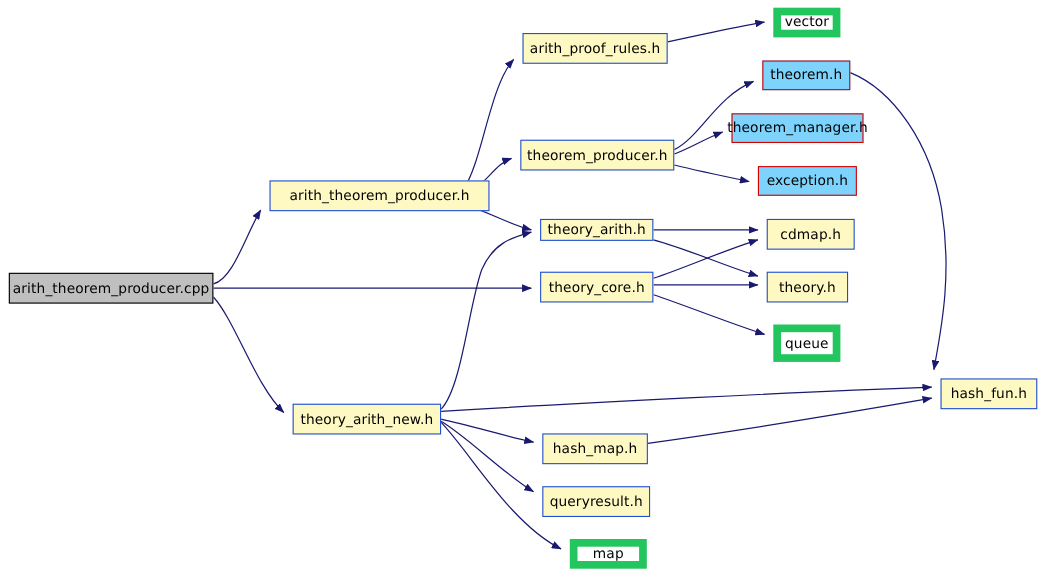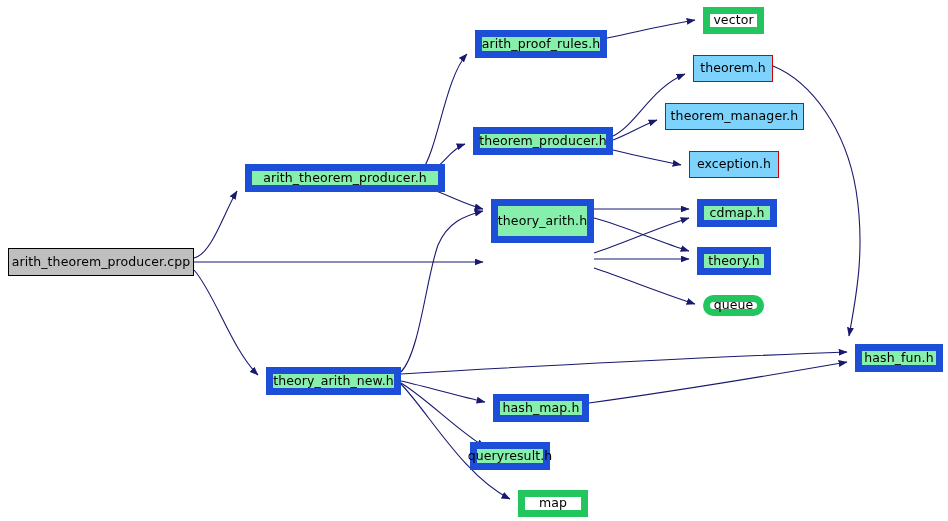--- a/index.html
+++ b/index.html
@@ -35,22 +35,22 @@
     position: absolute;
     box-sizing: border-box;
     display: flex;
     align-items: center;
     justify-content: center;
     font-size: 12.5px;
     line-height: 1;
     color: #000000;
     white-space: nowrap;
     letter-spacing: 0.1px;
-    background: #86efac;
-    border: 7px solid #1d4ed8;
+    background: #fef9c3;
+    border: 1px solid #1d4ed8;
   }
   .gnode.root {
     background: #bfbfbf;
     border: 1px solid #000000;
   }
   .gnode.red {
     border: 1px solid #d40000;
     background: #7dd3fc;
   }
   .gnode.gray {
@@ -111,45 +111,48 @@
       </div>
       <div class="gnode gray" style="left: 703px; top: 7px; width: 61px; height: 27px;">
         <span class="lbl">vector</span>
       </div>
       <div class="gnode" style="left: 473px; top: 127px; width: 140px; height: 28px;">
         <span class="lbl">theorem_producer.h</span>
       </div>
       <div class="gnode red" style="left: 693px; top: 55px; width: 80px; height: 27px;">
         <span class="lbl">theorem.h</span>
       </div>
-      <div class="gnode red" style="left: 665px; top: 103px; width: 139px; height: 27px; text-align: right;">
+      <div class="gnode red" style="left: 665px; top: 103px; width: 120px; height: 27px; text-align: right;">
         <span class="lbl">theorem_manager.h</span>
       </div>
       <div class="gnode red" style="left: 689px; top: 151px; width: 90px; height: 27px;">
         <span class="lbl">exception.h</span>
       </div>
-      <div class="gnode" style="left: 491px; top: 199px; width: 103px; height: 44px;">
+      <div class="gnode" style="left: 491px; top: 199px; width: 103px; height: 20px;">
         <span class="lbl">theory_arith.h</span>
+      </div>
+      <div class="gnode" style="left: 491px; top: 247px; width: 103px; height: 28px;">
+        <span class="lbl">theory_core.h</span>
       </div>
       <div class="gnode" style="left: 697px; top: 199px; width: 80px; height: 28px;">
         <span class="lbl">cdmap.h</span>
       </div>
       <div class="gnode" style="left: 697px; top: 247px; width: 74px; height: 28px;">
         <span class="lbl">theory.h</span>
       </div>
-      <div class="gnode gray" style="left: 703px; top: 295px; width: 61px; height: 21px; border-radius: 11px;">
+      <div class="gnode gray" style="left: 703px; top: 295px; width: 61px; height: 34px;">
         <span class="lbl">queue</span>
       </div>
       <div class="gnode" style="left: 266px; top: 367px; width: 135px; height: 28px;">
         <span class="lbl">theory_arith_new.h</span>
       </div>
       <div class="gnode" style="left: 493px; top: 394px; width: 96px; height: 28px;">
         <span class="lbl">hash_map.h</span>
       </div>
-      <div class="gnode" style="left: 470px; top: 442px; width: 80px; height: 28px;">
+      <div class="gnode" style="left: 493px; top: 442px; width: 98px; height: 28px;">
         <span class="lbl">queryresult.h</span>
       </div>
       <div class="gnode gray" style="left: 518px; top: 490px; width: 70px; height: 27px;">
         <span class="lbl">map</span>
       </div>
       <div class="gnode" style="left: 855px; top: 344px; width: 88px; height: 28px;">
         <span class="lbl">hash_fun.h</span>
       </div>
     </div>
 

